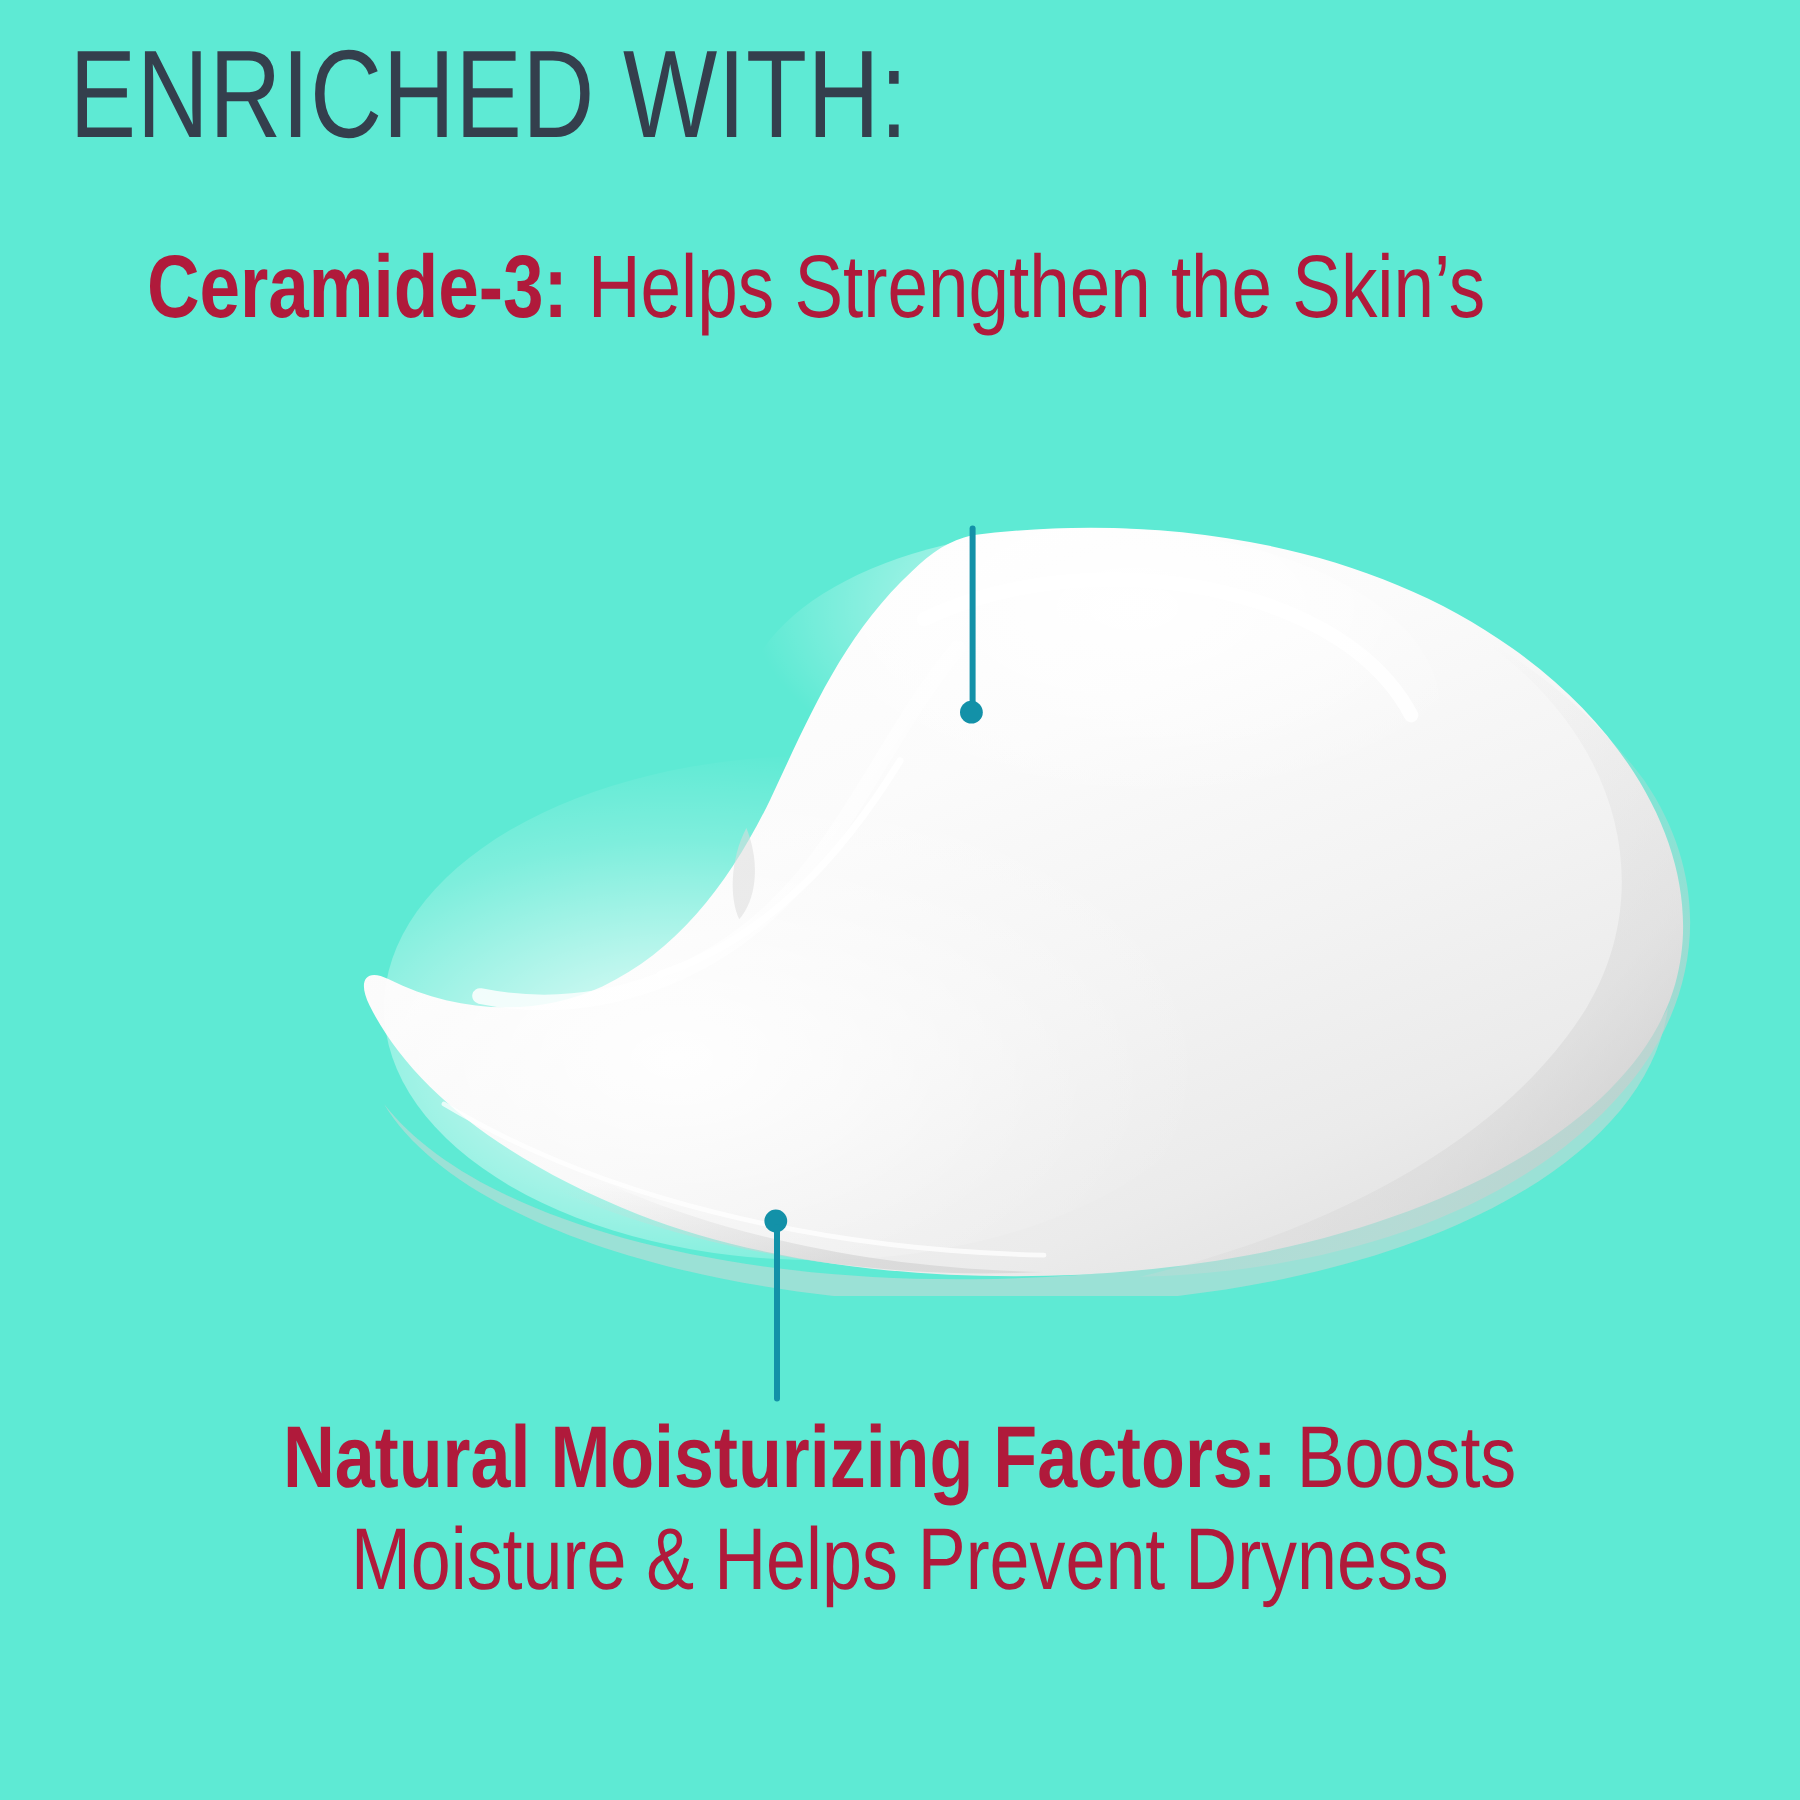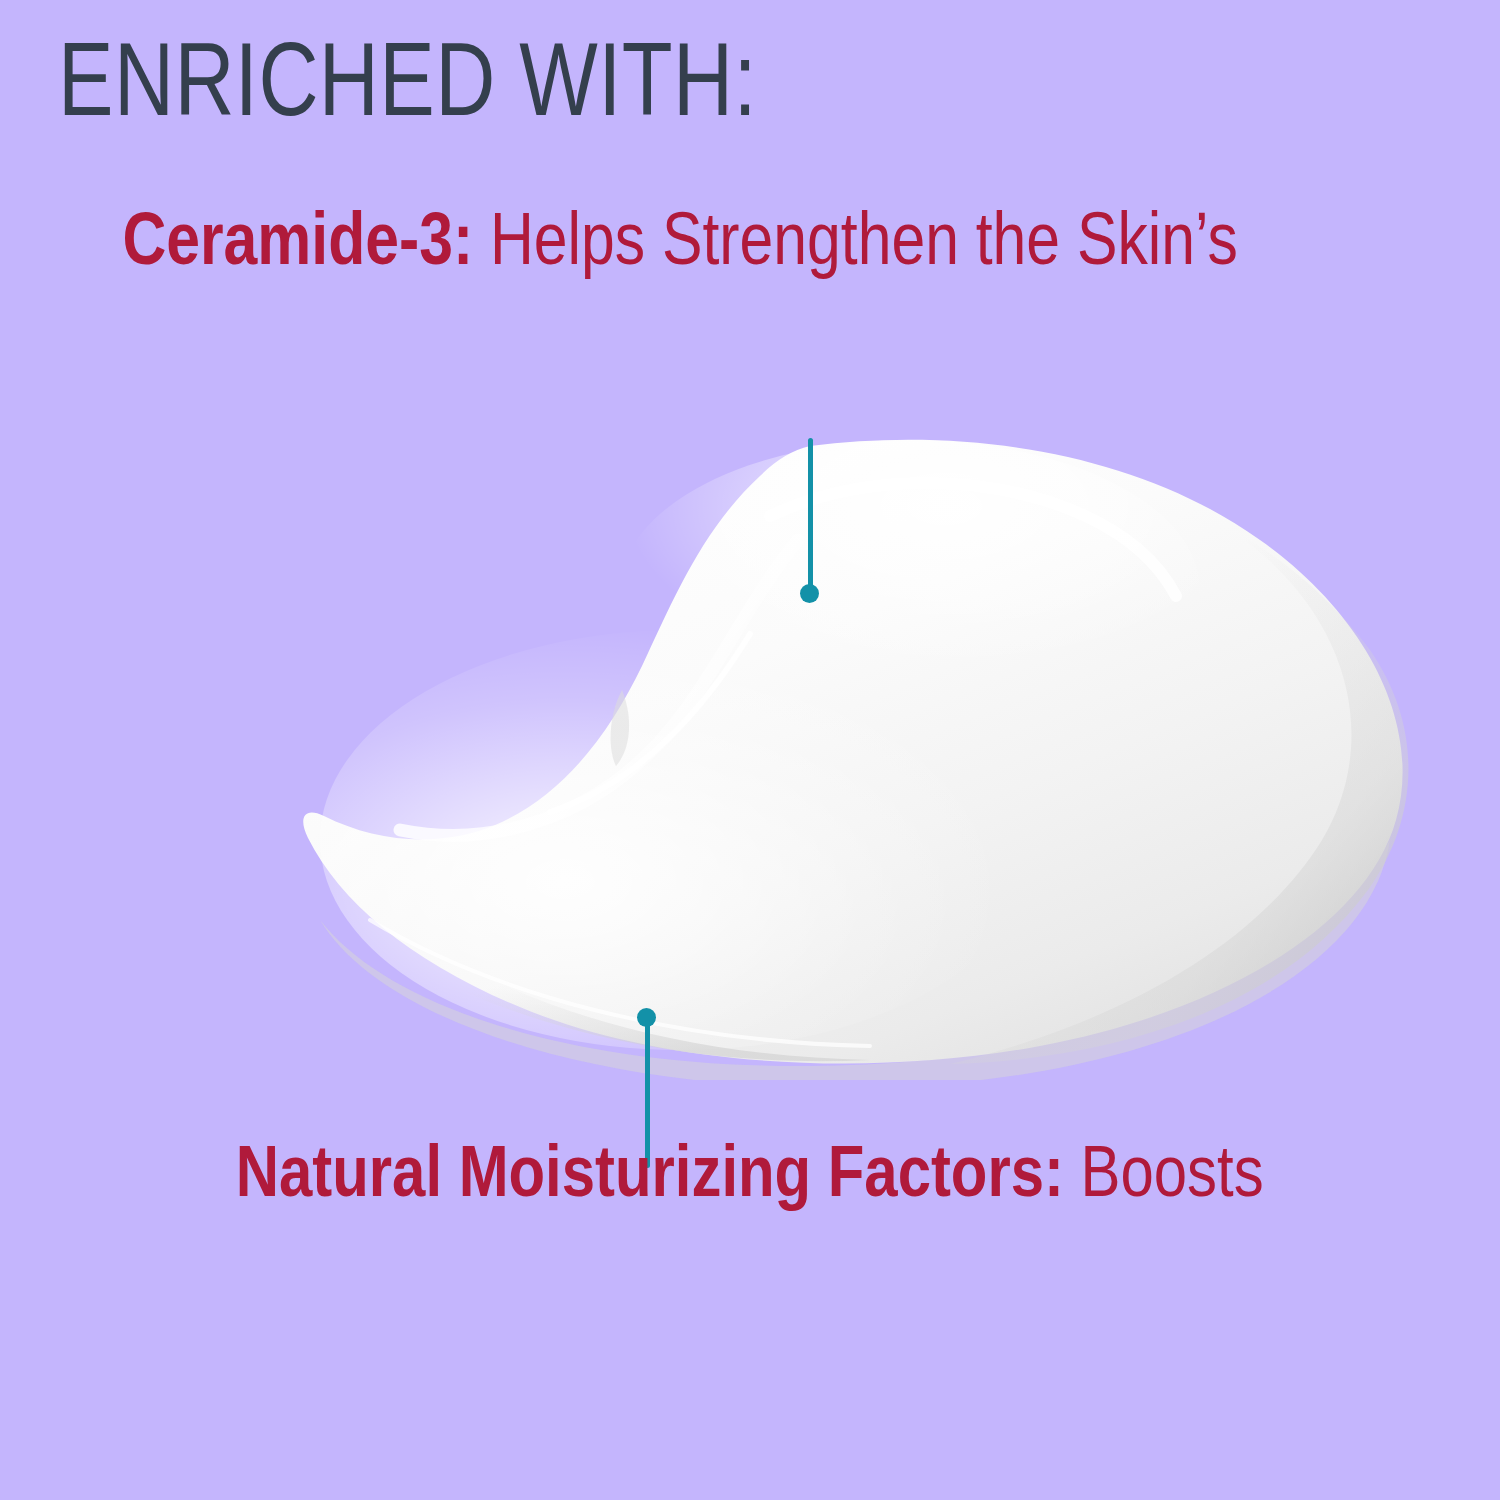--- a/index.html
+++ b/index.html
@@ -4,21 +4,21 @@
 <style>
   html, body {
     margin: 0;
     padding: 0;
     background: #ffffff;
   }
   #canvas {
     position: relative;
     width: 1500px;
     height: 1500px;
-    background: #c4b5fd;
+    background: #5eead4;
     overflow: hidden;
     font-family: "Liberation Sans", sans-serif;
   }
 
   
   .headline {
     position: absolute;
     left: 58px;
     top: 26px;
     width: 1100px;
@@ -53,21 +53,21 @@
   }
 
   #benefit-top {
     left: 0px;
     top: 196px;
     width: 1212px;
     font-size: 74px;
   }
   #benefit-bottom {
     left: 0px;
-    top: 1128px;
+    top: 1172px;
     width: 1500px;
     font-size: 73px;
   }
 
   
   #cream-swatch {
     position: absolute;
     left: 250px;
     top: 420px;
     width: 1200px;
@@ -212,15 +212,16 @@
     <div class="dot" style="background:#1391a8"></div>
     <div class="stem" style="background:#1391a8"></div>
   </div>
 
   <div class="benefit" id="benefit-top">
     <div><span class="squeeze"><b>Ceramide-3:</b><span> Helps Strengthen the Skin’s</span></span></div>
   </div>
 
   <div class="benefit" id="benefit-bottom">
     <div><span class="squeeze"><b>Natural Moisturizing Factors:</b><span> Boosts</span></span></div>
+    <div><span class="squeeze">Moisture &amp; Helps Prevent Dryness</span></div>
   </div>
 
 </div>
 
 </body></html>

